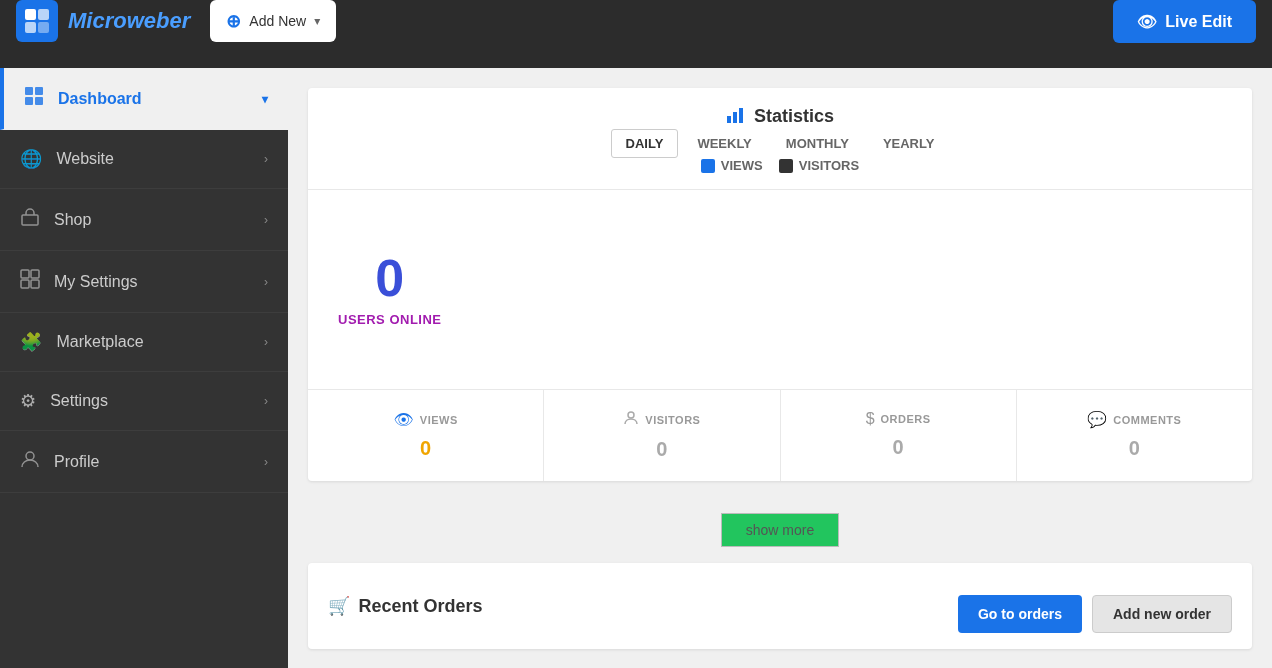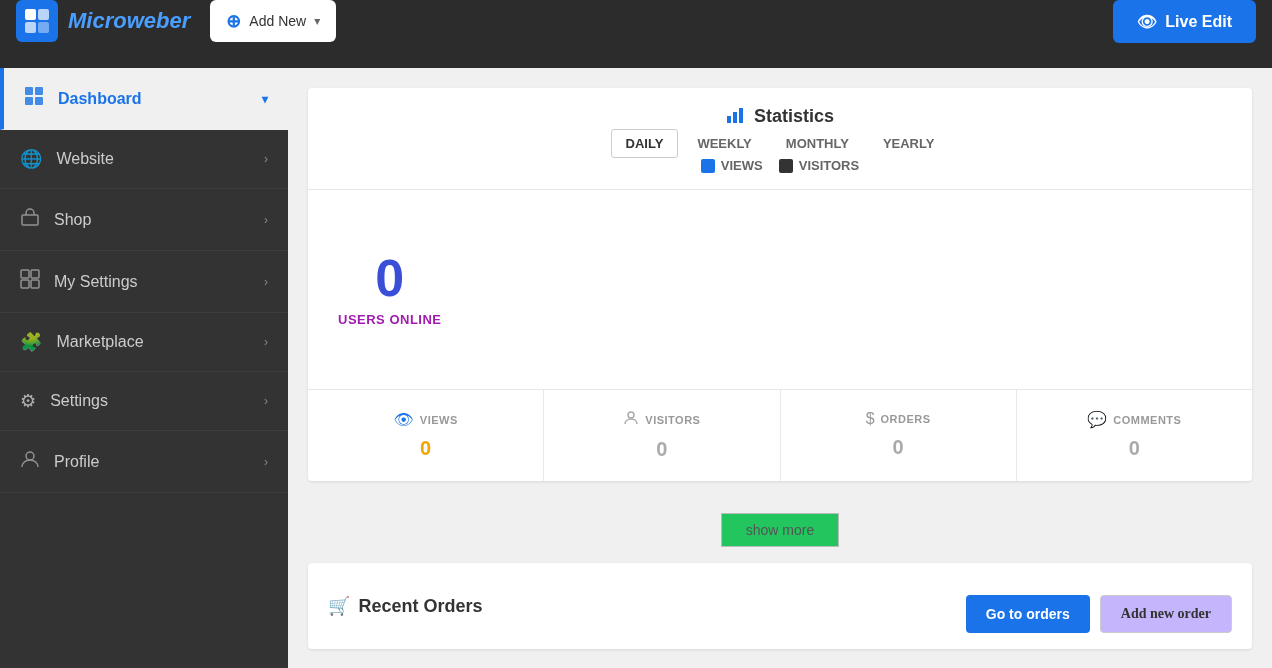--- a/index.html
+++ b/index.html
@@ -166,23 +166,23 @@
       padding: 16px 20px;
     }
     .recent-orders-title { display: flex; align-items: center; gap: 8px; font-size: 18px; font-weight: 600; color: #333; }
     .order-icon { color: #1a73e8; }
     .orders-actions { display: flex; gap: 10px; margin-top: 16px; }
     .go-to-orders-btn {
       background: #1a73e8; color: white; border: none;
       padding: 10px 20px; border-radius: 4px; font-size: 14px; font-weight: 600; cursor: pointer;
     }
     .add-new-order-btn {
-      background: #c4b5fd; color: #333;
+      background: #e5e5e5; color: #333;
       border: 1px solid #ccc;
-      padding: 10px 20px; border-radius: 4px; font-size: 14px; font-weight: 600; cursor: pointer; font-family: Liberation Serif, serif;
+      padding: 10px 20px; border-radius: 4px; font-size: 14px; font-weight: 600; cursor: pointer;
     }
   </style>
 </head>
 <body>
 
 <div class="topbar">
   <div class="topbar-left">
     <div class="logo">
       <div class="logo-icon">
         <svg width="28" height="28" viewBox="0 0 28 28" fill="none" xmlns="http://www.w3.org/2000/svg">

